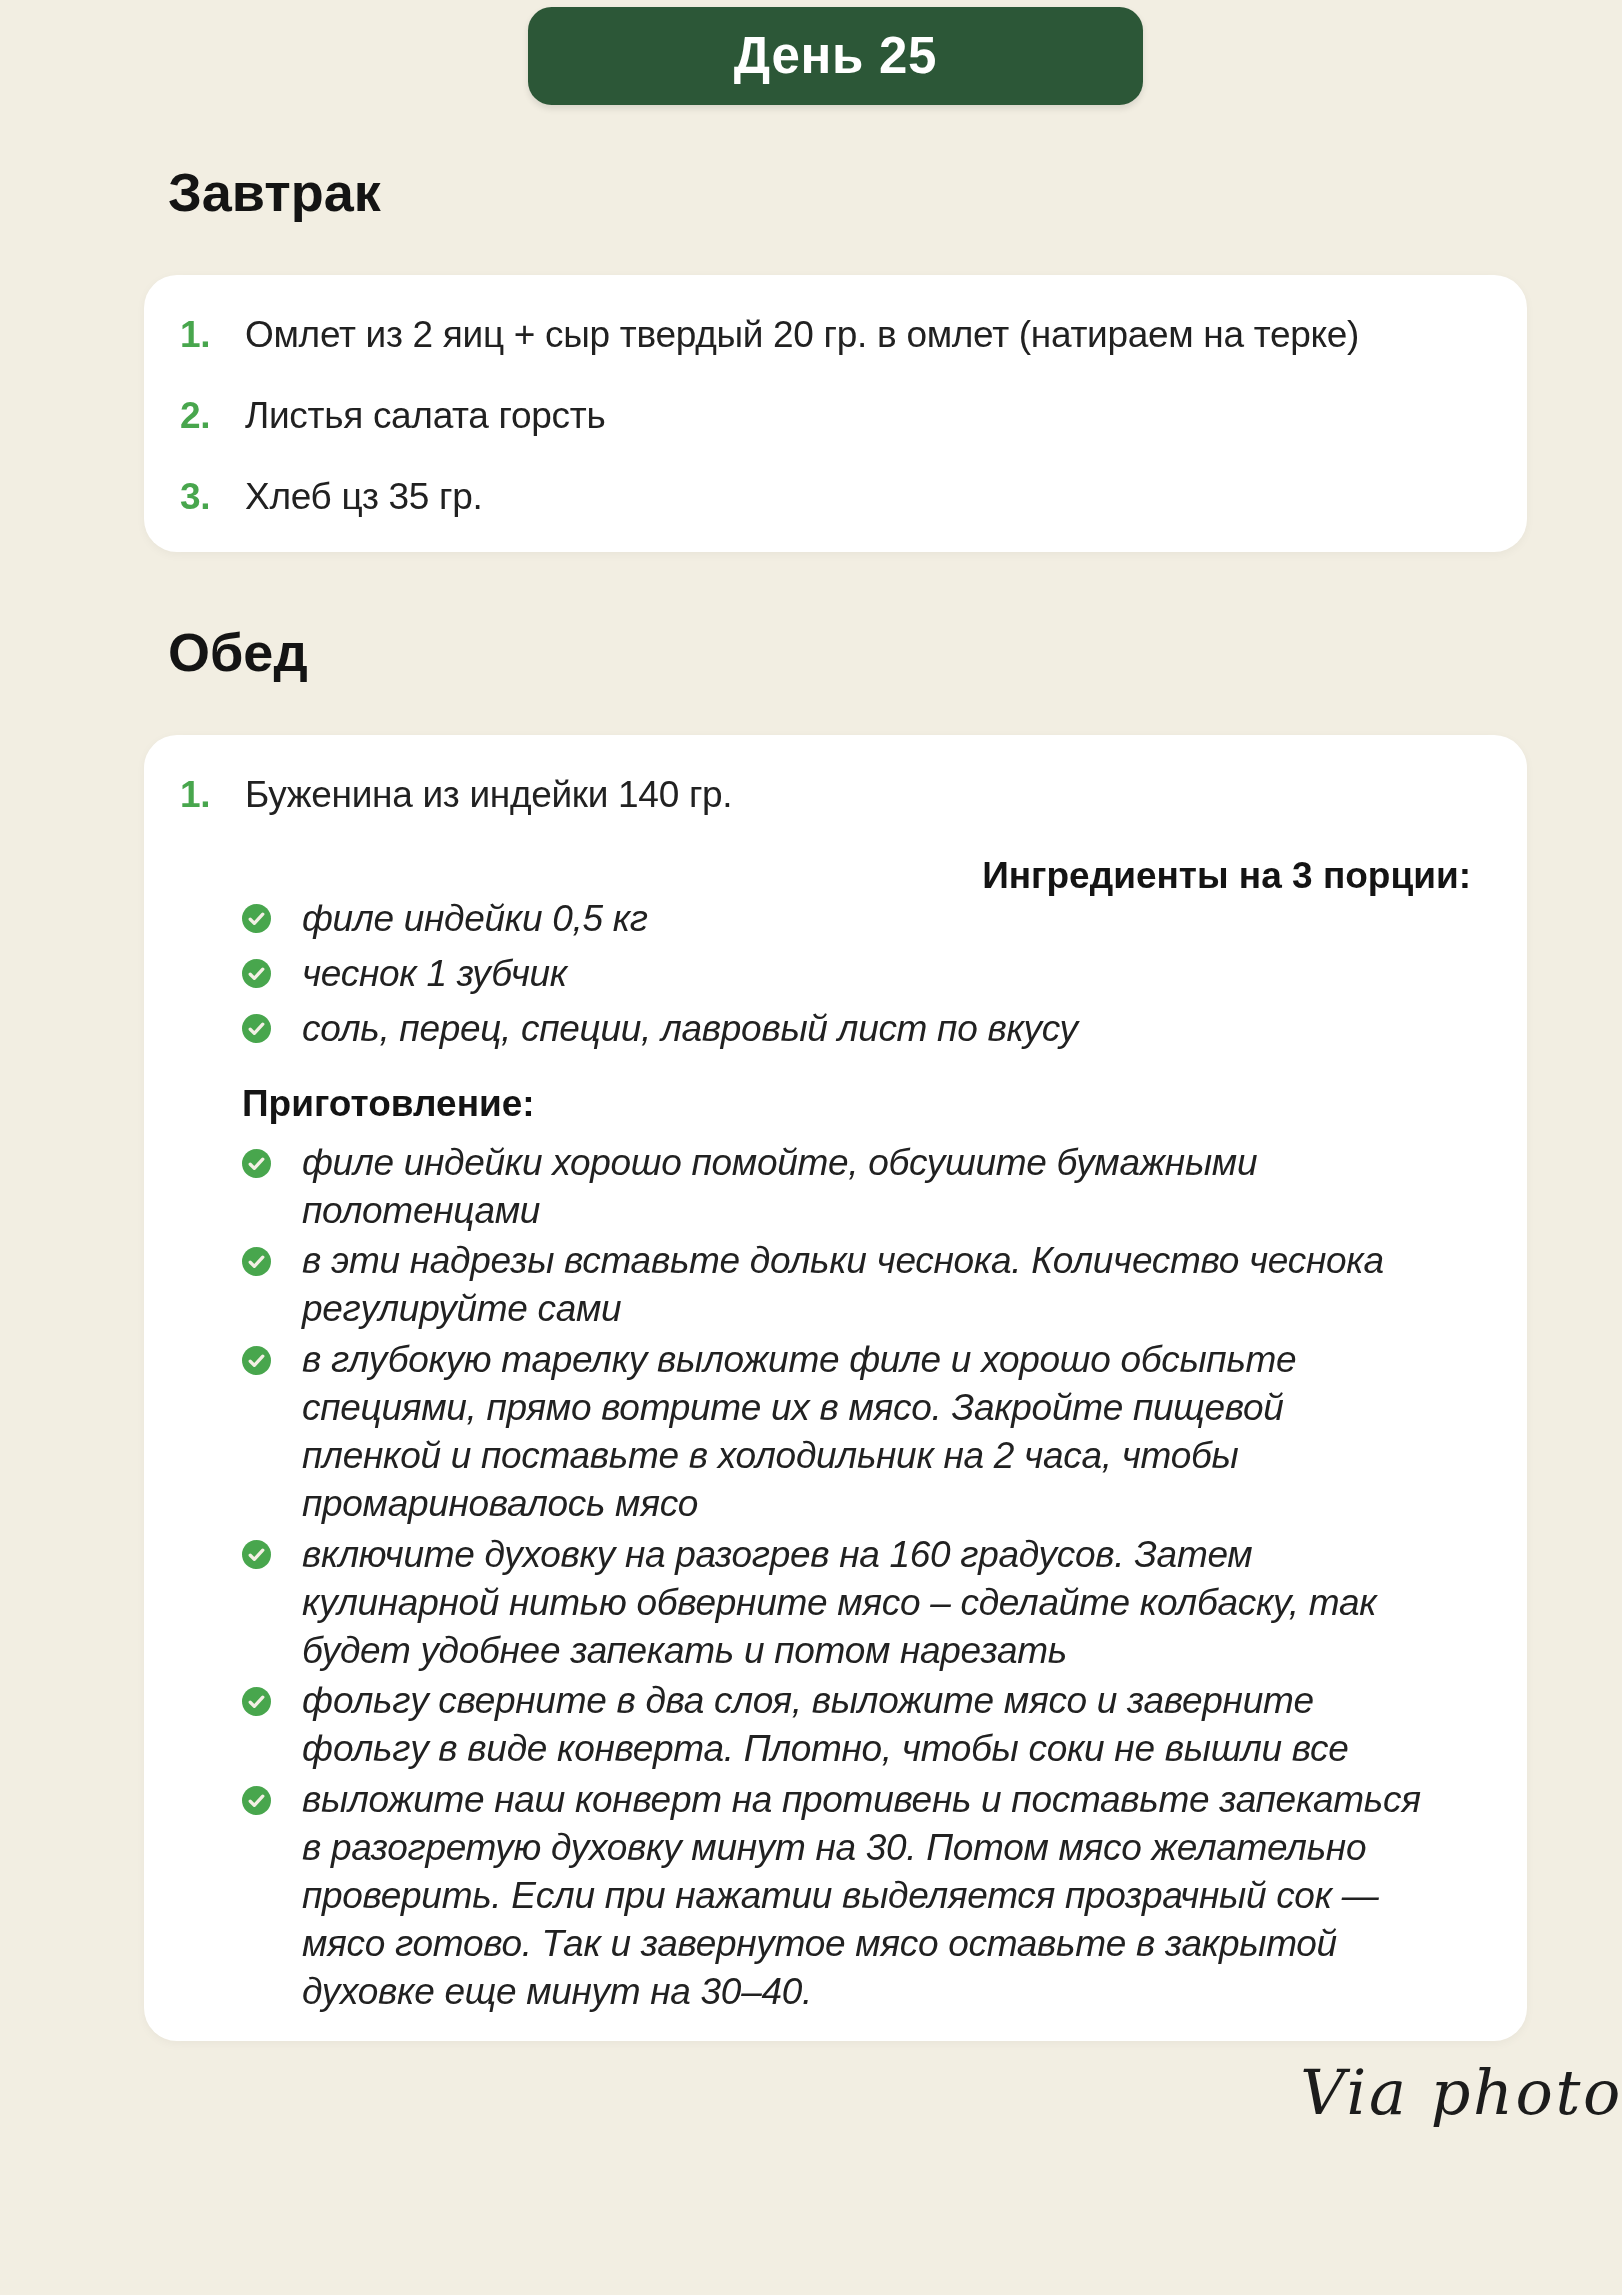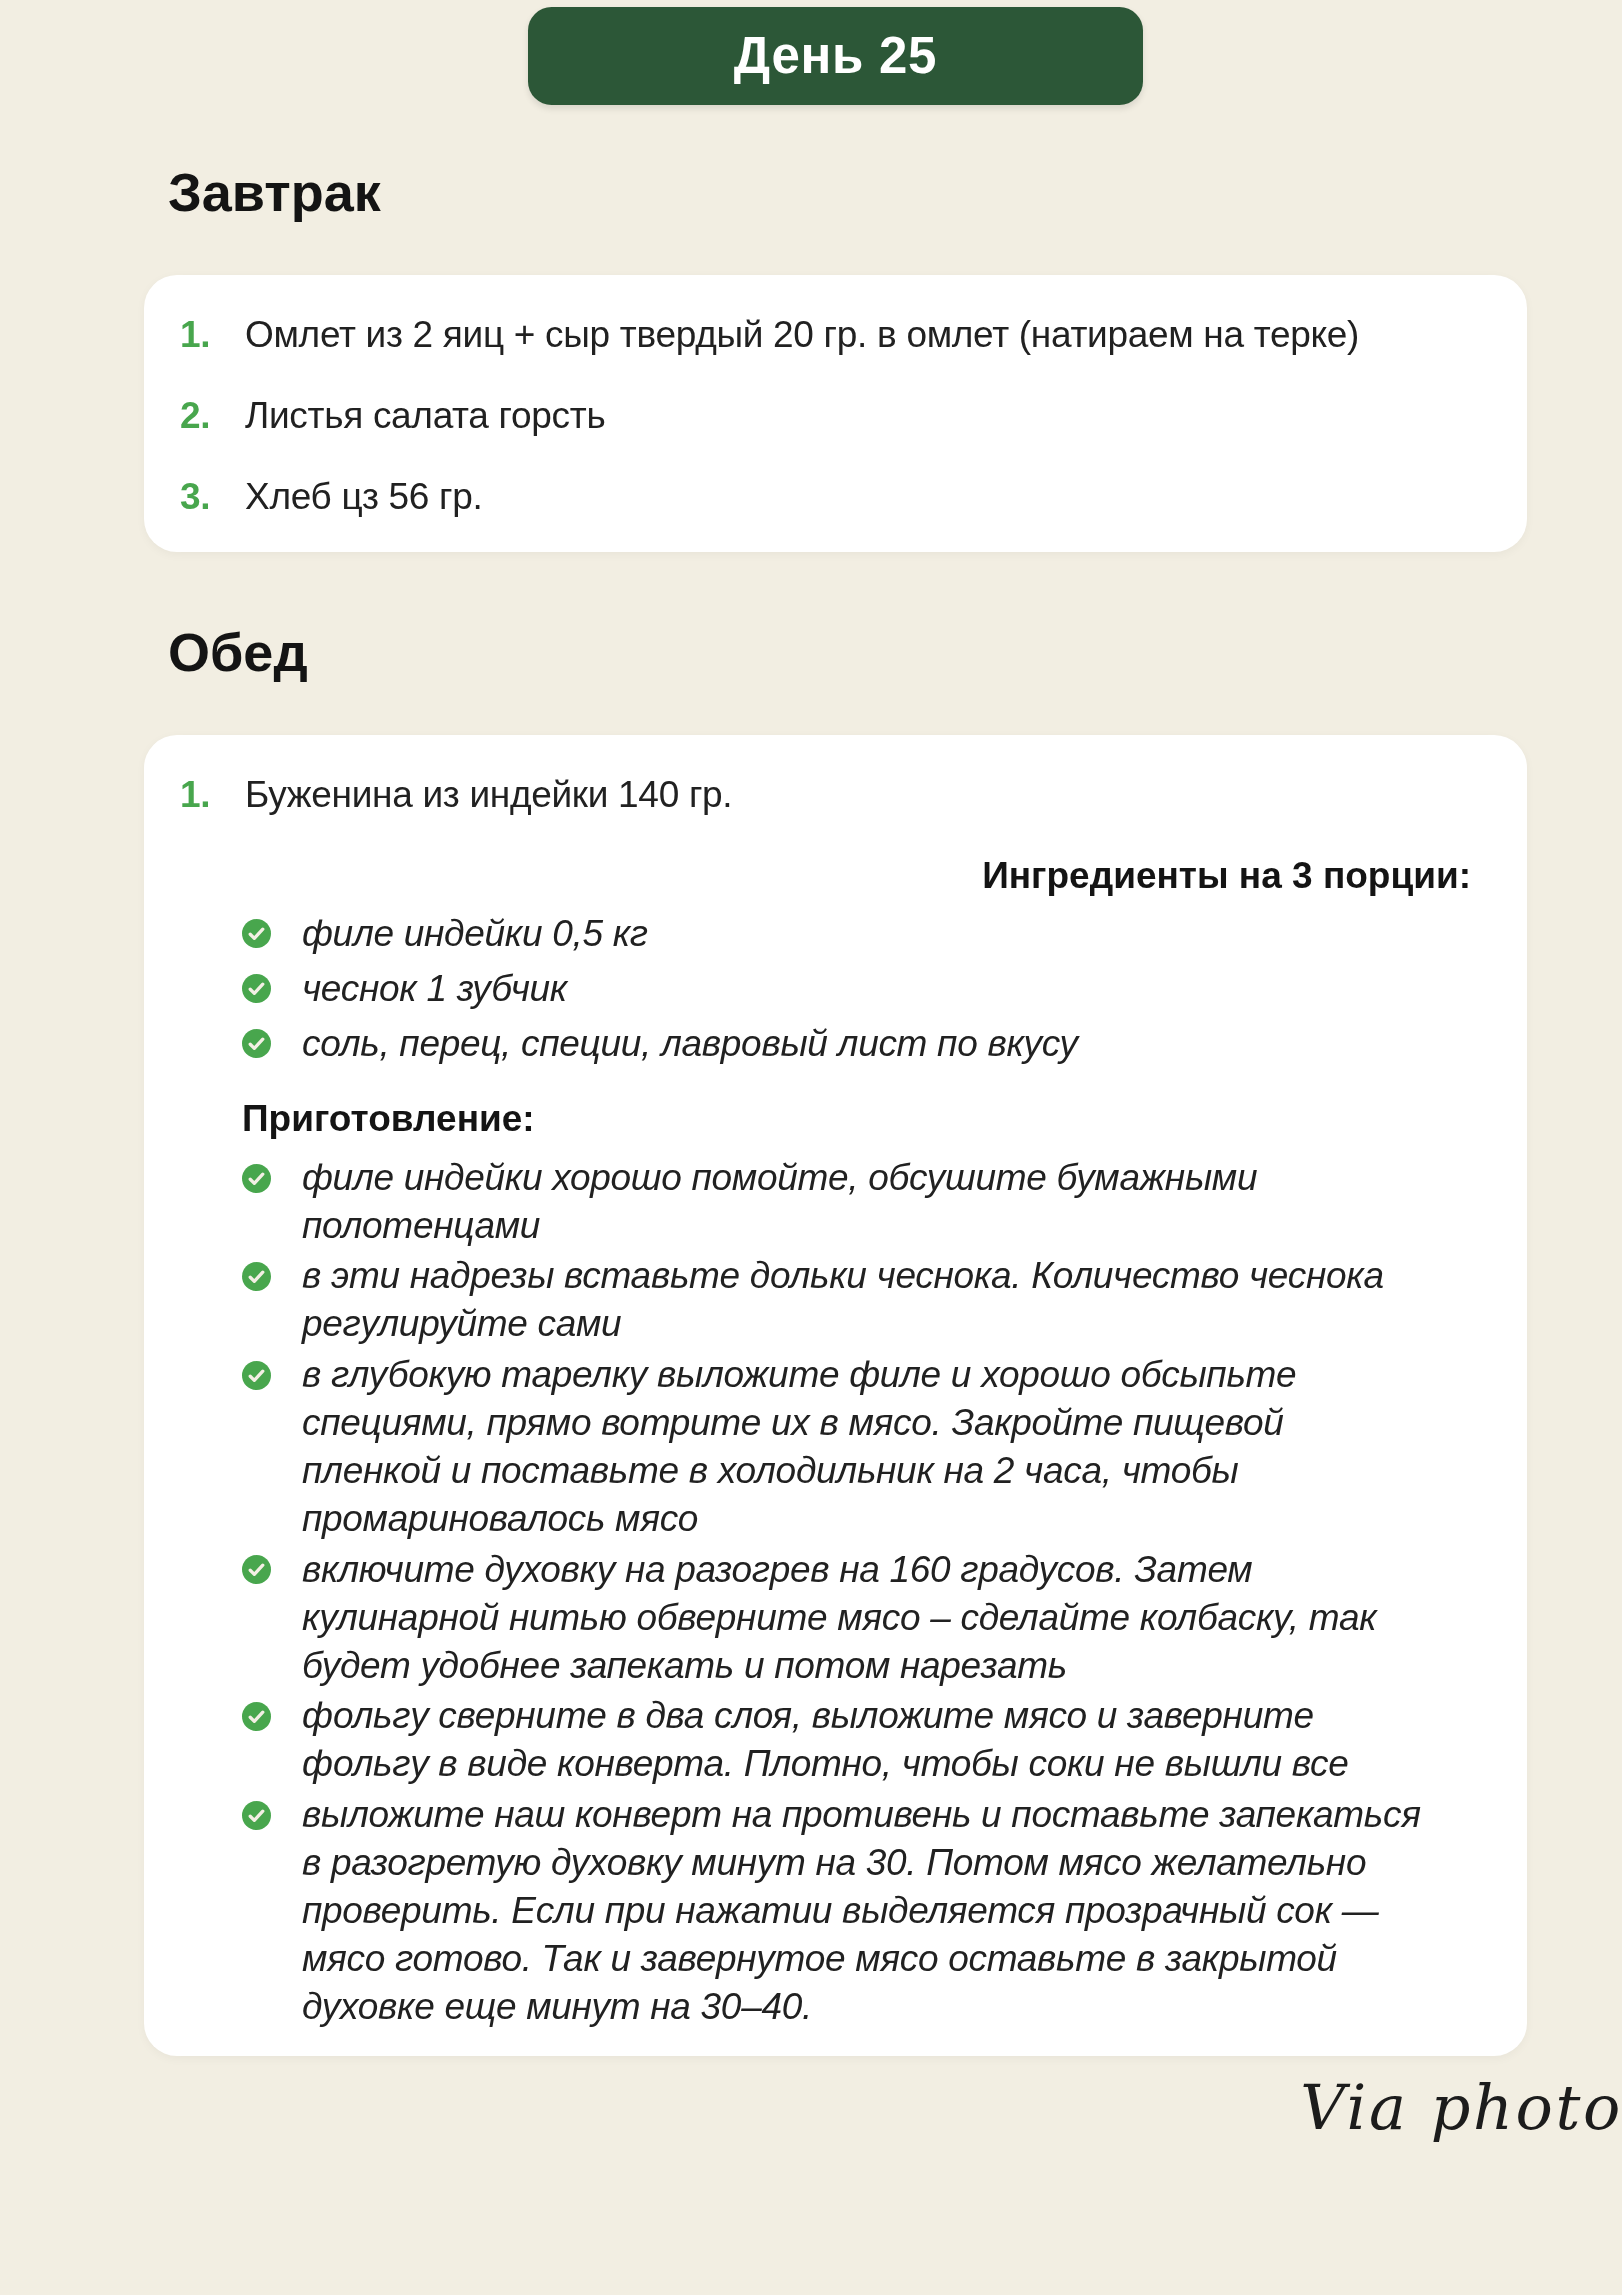--- a/index.html
+++ b/index.html
@@ -66,21 +66,21 @@
   .item-text{flex:1;}
 
   .recipe{margin-left:62px;}
   .recipe-subtitle{
     margin:0;font-size:37px;line-height:43px;
     font-weight:700;color:var(--heading);letter-spacing:0;
   }
   .recipe-subtitle.ingredients{margin-top:37px;text-align:right;}
   .recipe-subtitle.steps{margin-top:31px;}
 
-  ul.check-list.ing{margin-top:15px;}
+  ul.check-list.ing{margin-top:0;}
   ul.check-list.steps{margin-top:14.4px;}
 
   .check-item{display:flex;align-items:flex-start;}
   ul.ing .check-item{margin-bottom:11px;}
   ul.steps .check-item{margin-bottom:2.6px;}
   .check-item:last-child{margin-bottom:0 !important;}
 
   .check{
     flex:0 0 29px;width:29px;height:29px;
     margin-right:31px;
@@ -126,21 +126,21 @@
           <span class="item-text">Омлет из 2 яиц + сыр твердый 20 гр. в омлет (натираем на терке)</span>
         </li>
 
         <li class="meal-item">
           <span class="num">2.</span>
           <span class="item-text">Листья салата горсть</span>
         </li>
 
         <li class="meal-item">
           <span class="num">3.</span>
-          <span class="item-text">Хлеб цз 56 гр.</span>
+          <span class="item-text">Хлеб цз 35 гр.</span>
         </li>
       </ol>
   </section>
 
   <h1 class="section-title second">Обед</h1>
 
   <section class="card lunch">
     <ol class="meal-list">
 
         <li class="meal-item">

